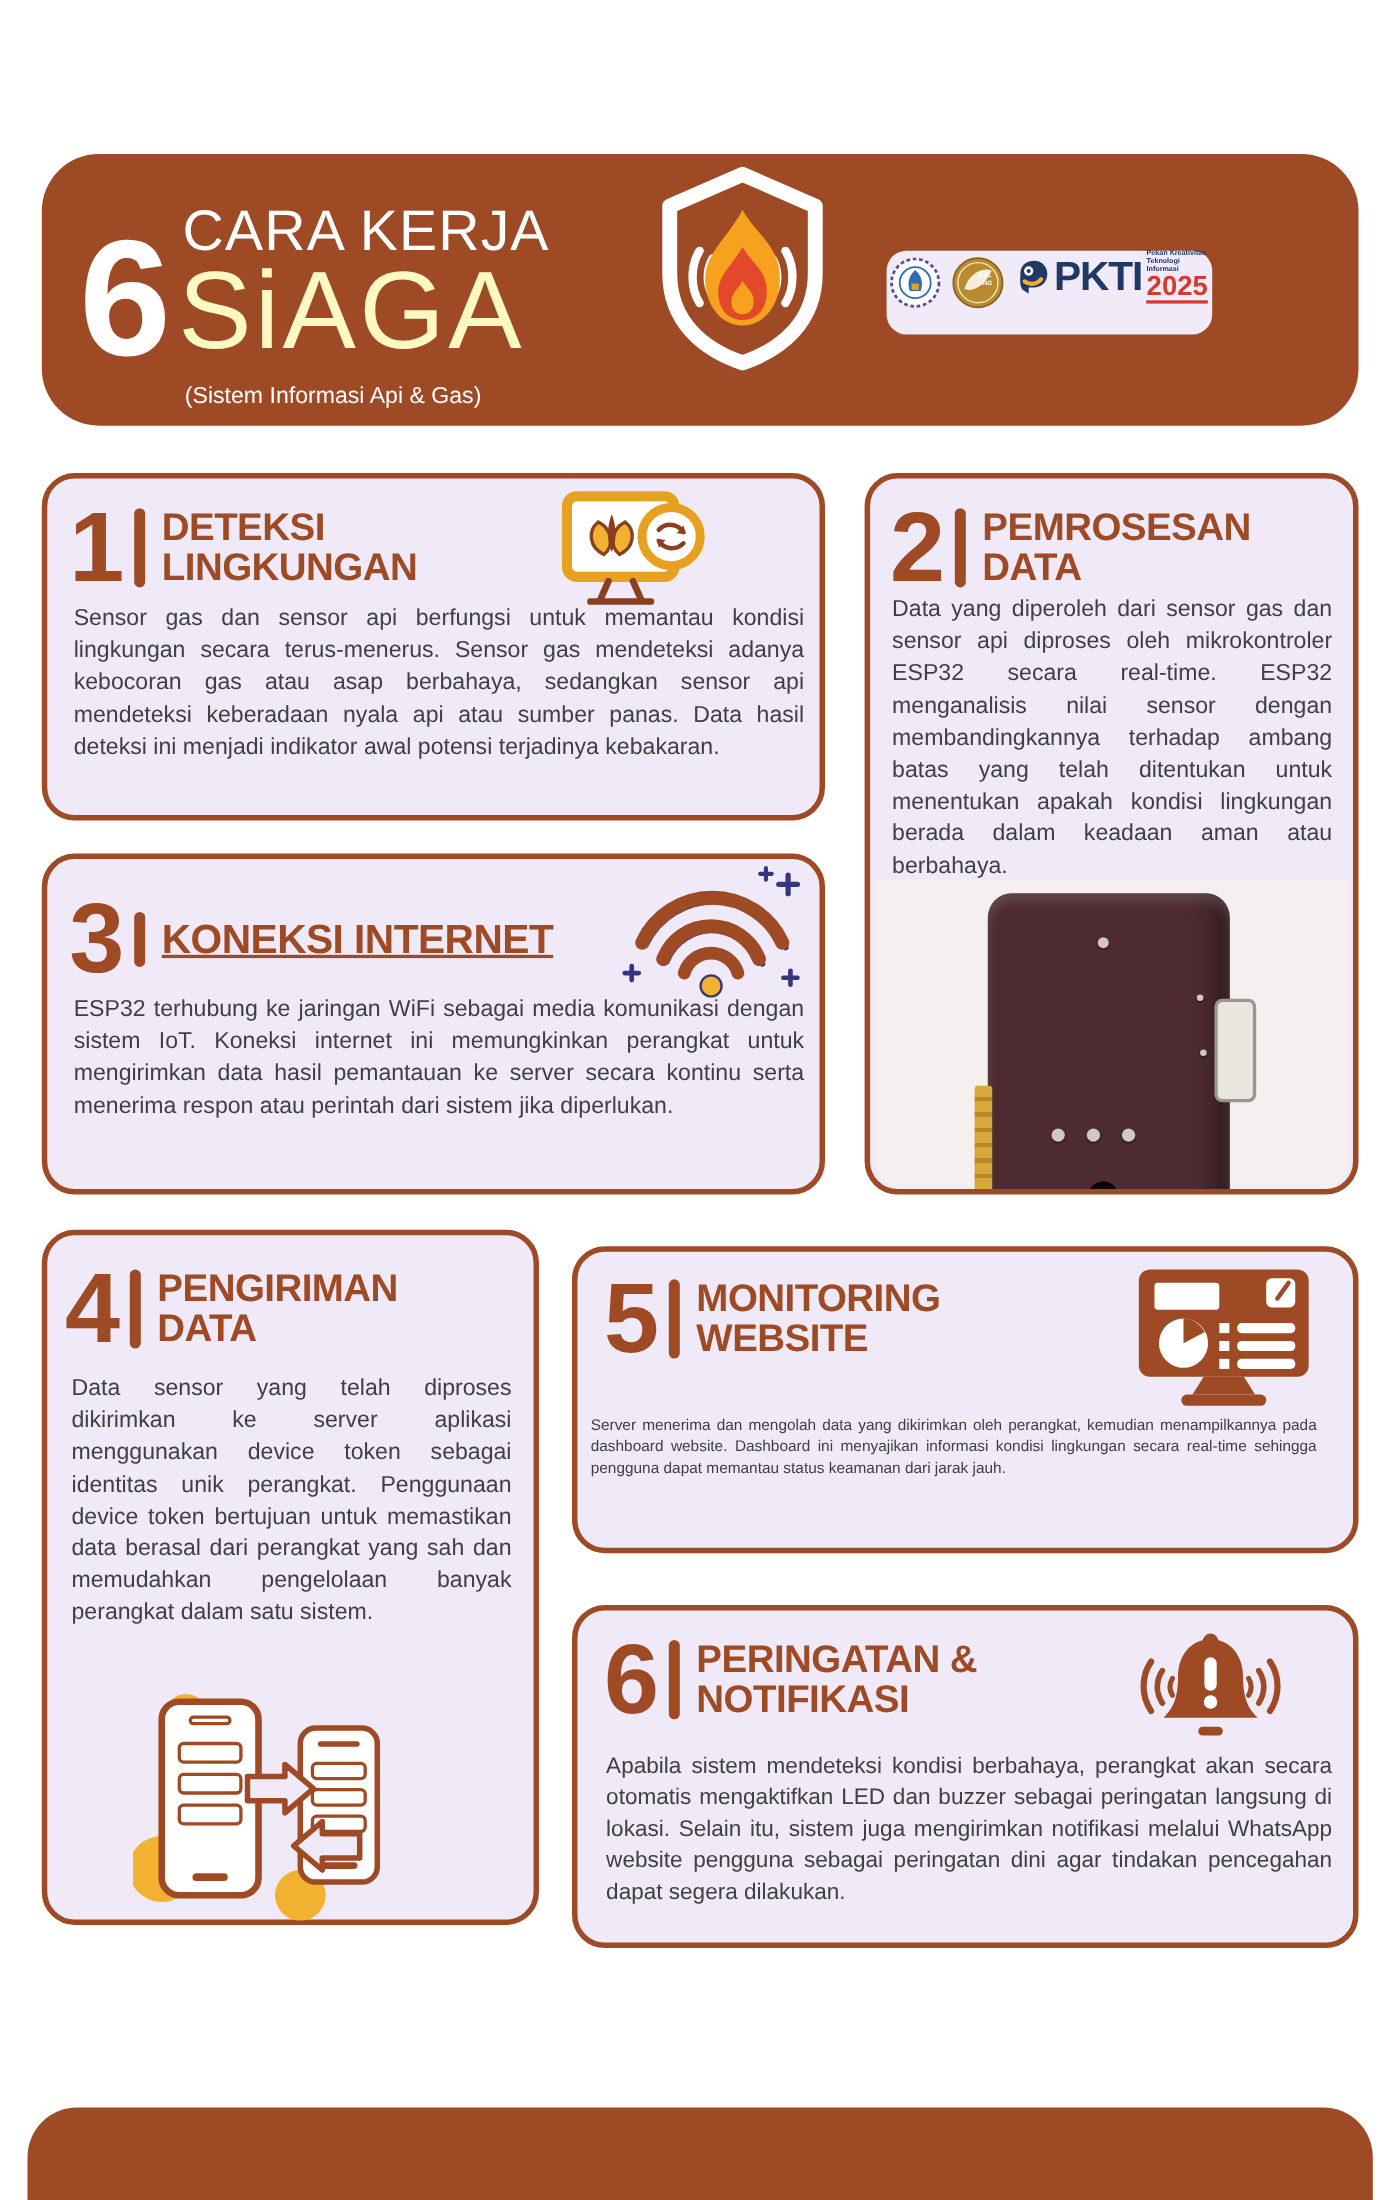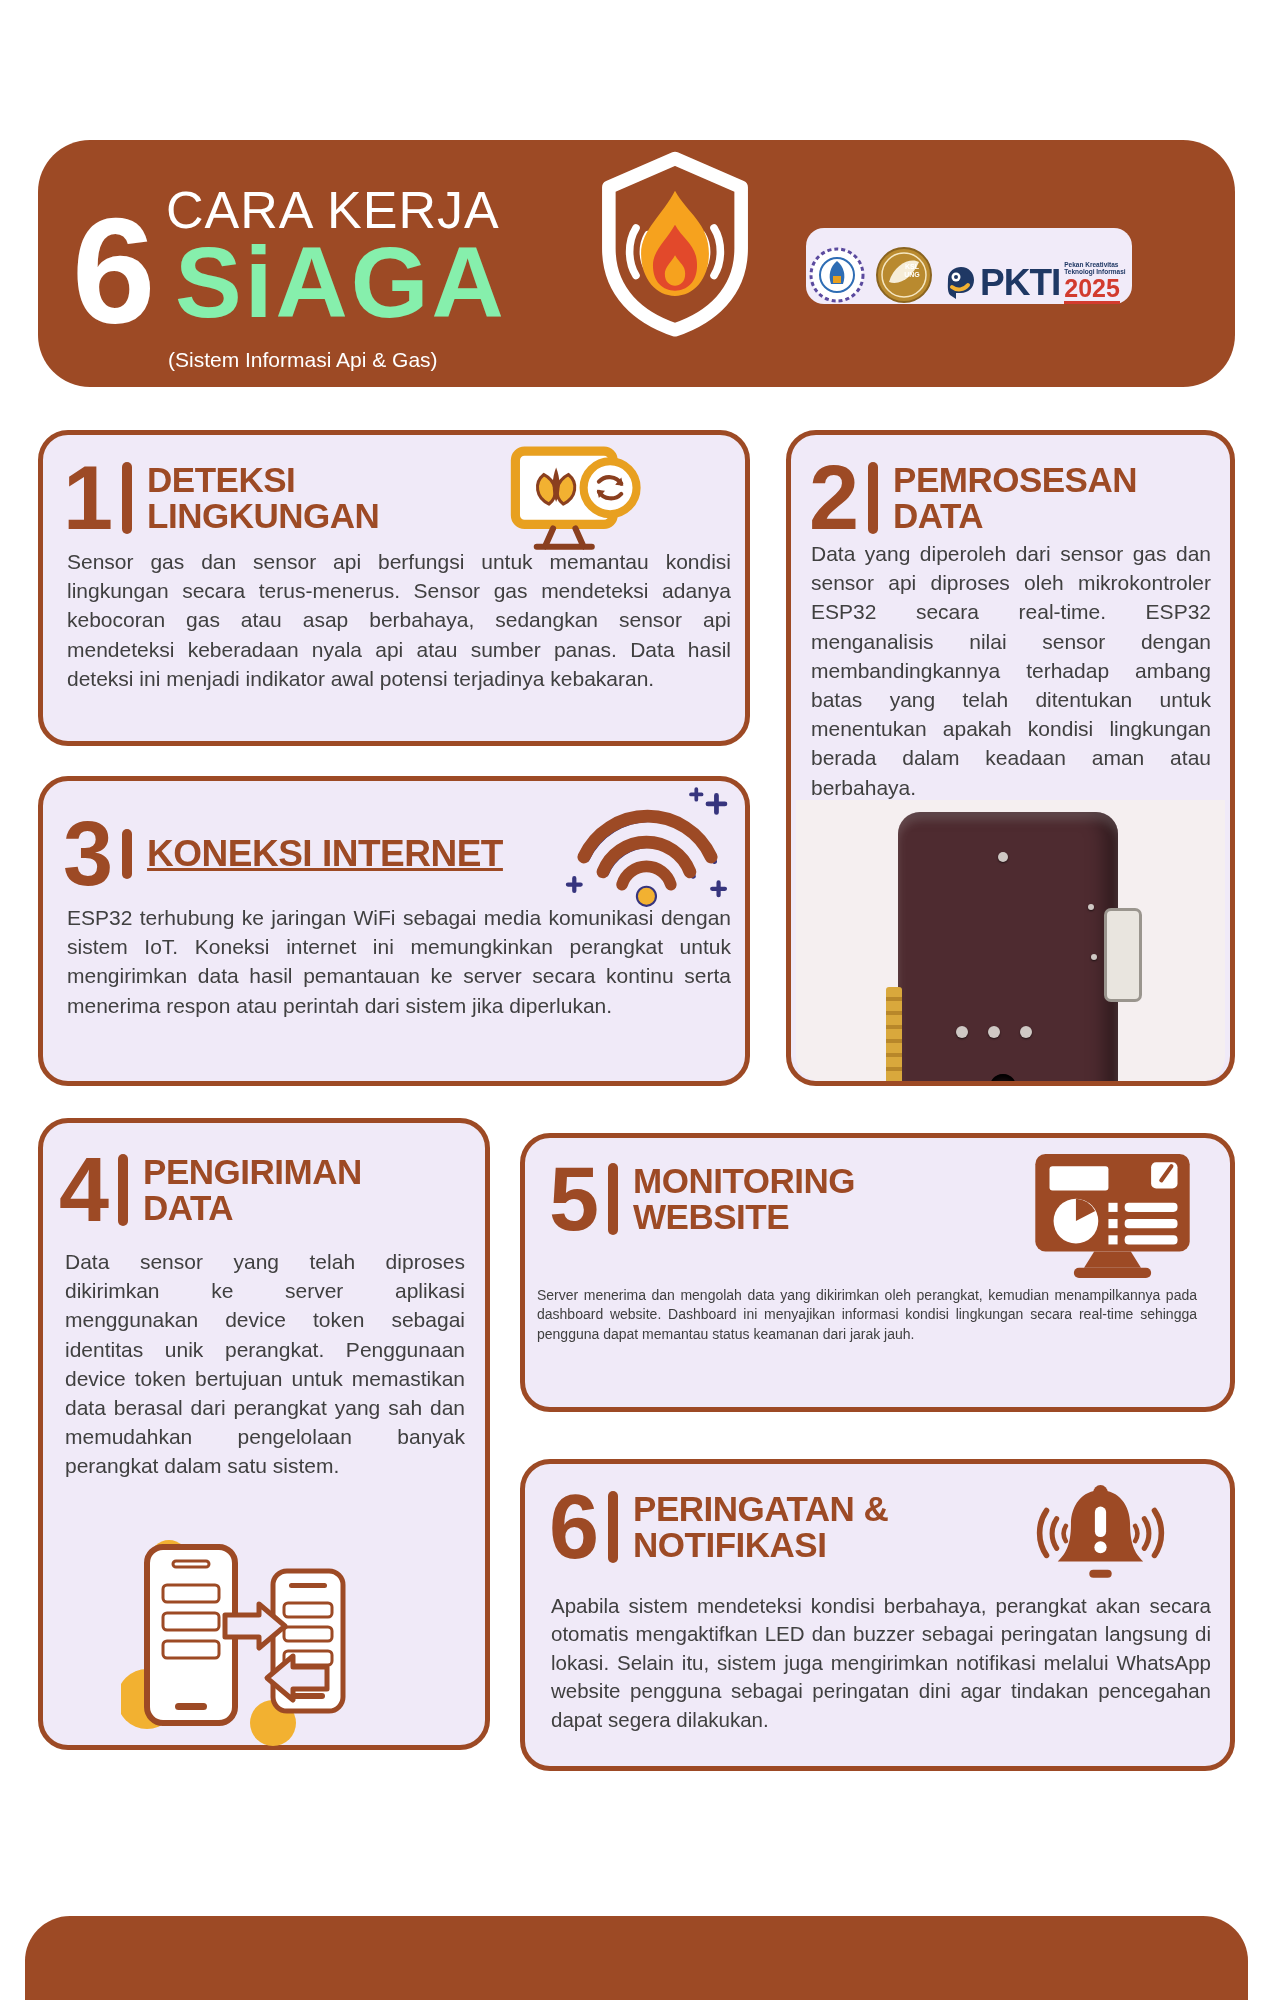--- a/index.html
+++ b/index.html
@@ -3,24 +3,24 @@
 <meta charset="utf-8">
 <style>
   html,body { margin:0; padding:0; }
   body { width:1273px; height:2000px; background:#ffffff; font-family:"Liberation Sans", sans-serif; }
   .poster { position:relative; width:1273px; height:2000px; background:#ffffff; overflow:hidden; }
 
   
   .hdr { position:absolute; left:38px; top:140px; width:1197px; height:247px; background:#9D4A25; border-radius:52px; }
   .h6 { position:absolute; left:34px; top:60px; font-size:150px; font-weight:800; color:#ffffff; line-height:0.95; }
   .ht1 { position:absolute; left:128px; top:40px; font-size:52px; font-weight:400; color:#ffffff; letter-spacing:1px; }
-  .ht2 { position:absolute; left:137px; top:92px; font-size:100px; font-weight:700; color:#86efac; letter-spacing:3px; line-height:1; }
+  .ht2 { position:absolute; left:124px; top:92px; font-size:100px; font-weight:400; color:#fef9c3; letter-spacing:3px; line-height:1; }
   .hsub { position:absolute; left:130px; top:208px; font-size:21px; color:#ffffff; }
   .shield { position:absolute; left:552px; top:10px; }
-  .badge { position:absolute; left:768px; top:88px; width:326px; height:76px; background:#F1EBF9; border-radius:18px; display:flex; align-items:flex-end; padding:0 2px; gap:9px; box-sizing:border-box; }
+  .badge { position:absolute; left:768px; top:88px; width:296px; height:76px; background:#F1EBF9; border-radius:18px; display:flex; align-items:flex-start; padding:0 2px; gap:9px; box-sizing:border-box; }
   .pkti { display:flex; align-items:center; gap:4px; }
   .pkti-word { font-size:37px; font-weight:800; color:#1F3864; letter-spacing:-1px; }
   .pkti-col { display:flex; flex-direction:column; line-height:1.05; }
   .pkti-tag { font-size:6.5px; color:#1F3864; font-weight:700; }
   .pkti-year { font-size:25px; font-weight:800; color:#D23B2E; border-bottom:3px solid #D23B2E; line-height:1; width:max-content; }
 
   
   .box { position:absolute; background:#F0EAF8; border:5px solid #9D4A25; border-radius:30px; box-sizing:border-box; }
   .s1 { left:38px;  top:430px;  width:712px; height:316px; }
   .s2 { left:786px; top:430px;  width:449px; height:656px; }

